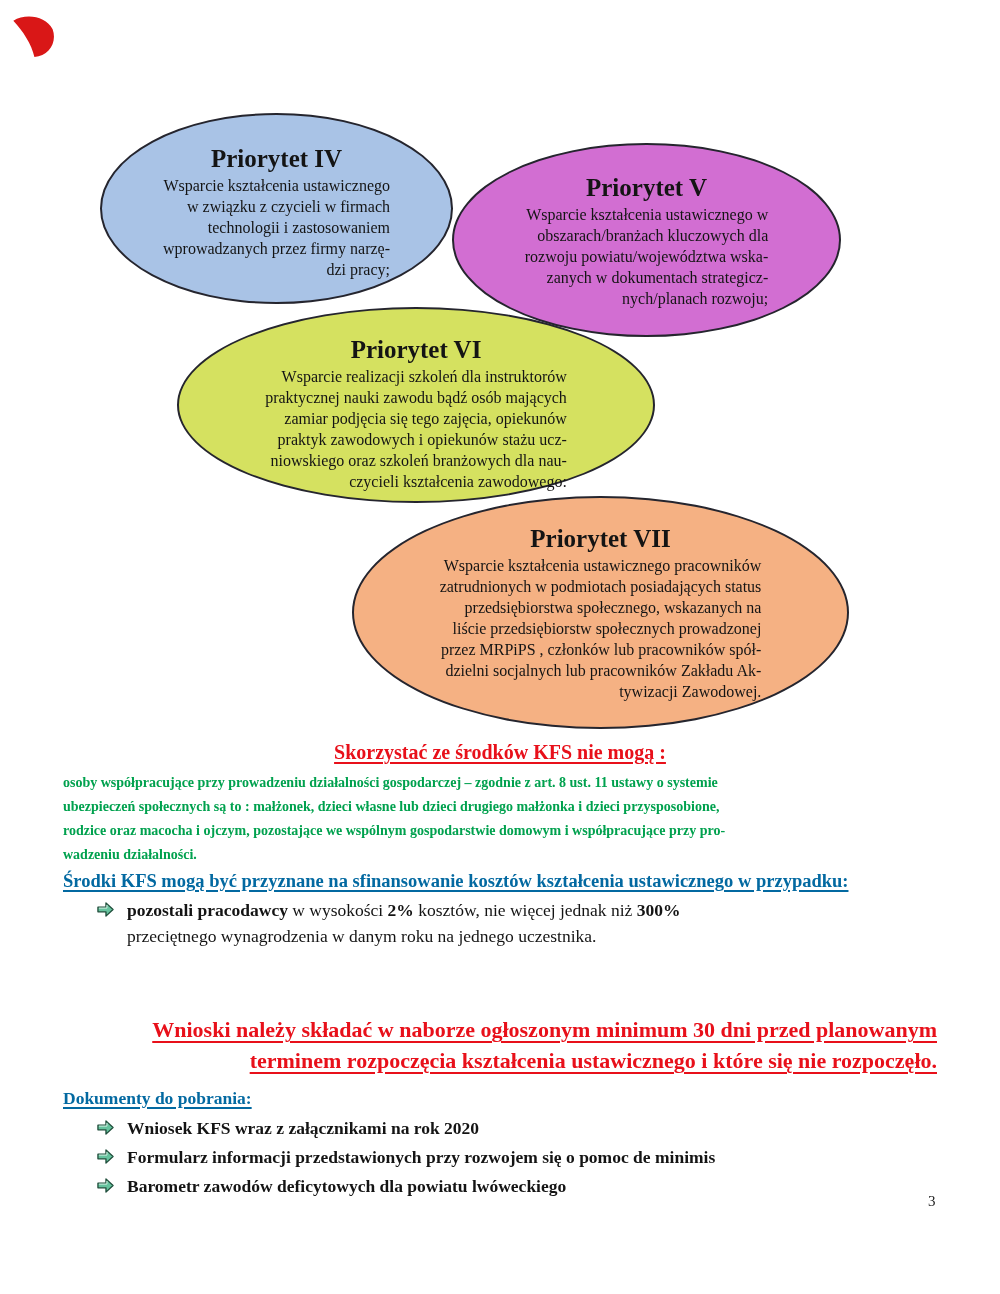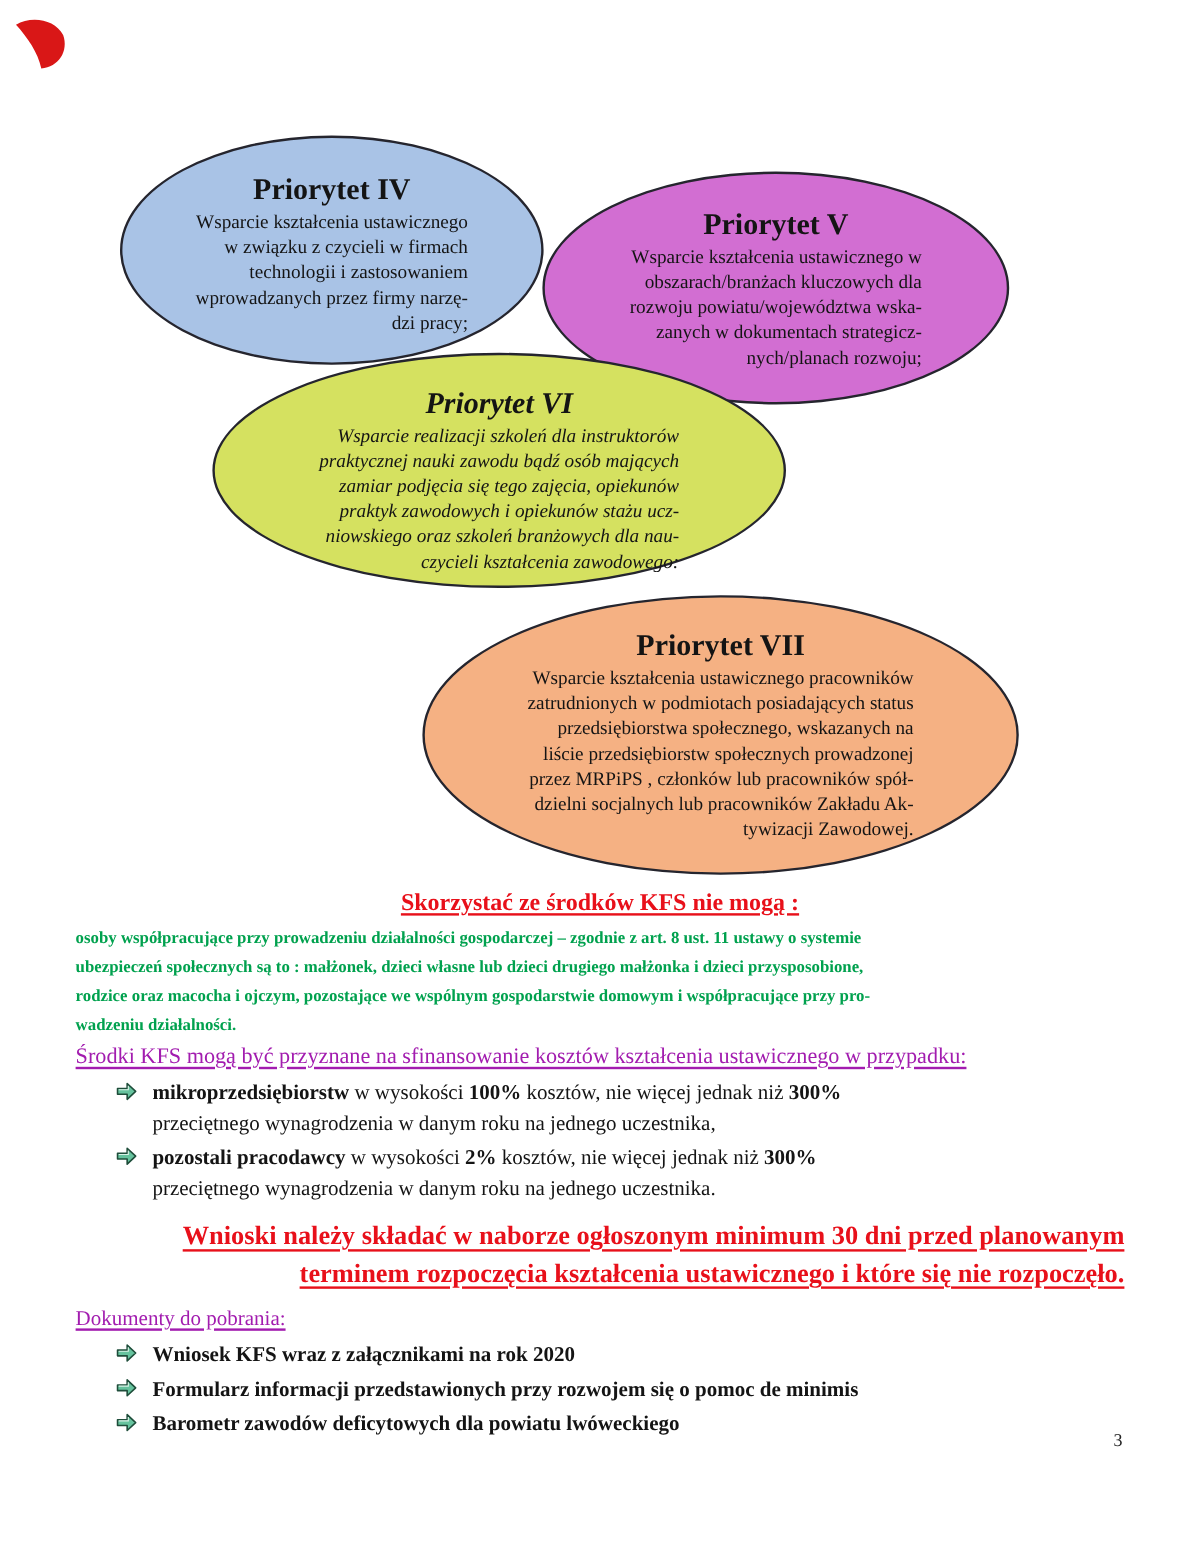--- a/index.html
+++ b/index.html
@@ -11,39 +11,39 @@
   .ellipse{
     position:absolute;border-radius:50%;
     border:2px solid var(--ellipse_border);
     display:flex;flex-direction:column;align-items:center;
     box-sizing:border-box;text-align:right;
   }
   .ellipse .etitle{font-weight:bold;font-size:25px;line-height:28px;}
   .ellipse .ebody{font-size:16px;line-height:21px;white-space:pre-line;margin-top:2px;}
   #ellipse-iv  {left:100px;top:113px;width:353px;height:191px;padding-top:30px;background:var(--p4_fill);z-index:1;}
   #ellipse-v   {left:452px;top:143px;width:389px;height:194px;padding-top:29px;background:var(--p5_fill);z-index:2;}
-  #ellipse-vi  {left:177px;top:294px;width:478px;height:196px;padding-top:27px;background:var(--p6_fill);z-index:3;font-style:italic;}
+  #ellipse-vi  {left:177px;top:307px;width:478px;height:196px;padding-top:27px;background:var(--p6_fill);z-index:3;}
   #ellipse-vii {left:352px;top:496px;width:497px;height:233px;padding-top:27px;background:var(--p7_fill);z-index:4;}
 
   #red-corner{position:absolute;left:8px;top:12px;width:49px;height:46px;z-index:5;}
 
   .blk{position:absolute;left:63px;width:874px;}
   #exclusion{top:741px;text-align:center;}
   #exclusion .xhead{
     color:var(--red);font-weight:bold;font-size:20px;
     text-decoration:underline;text-decoration-thickness:2px;text-underline-offset:3px;
     display:inline-block;margin-bottom:7px;
   }
   #exclusion .xbody{
     color:var(--green);font-weight:bold;font-size:14px;line-height:24px;
     white-space:pre-line;text-align:left;
   }
   #funding{top:871px;}
   .shead{
-    font-weight:normal;font-size:18.5px;color:#a21caf;
+    font-weight:bold;font-size:18.5px;color:#0369a1;
     text-decoration:underline;text-decoration-thickness:2px;text-underline-offset:3px;
     margin-bottom:5px;
   }
   .bullet{display:flex;align-items:flex-start;margin-left:33px;margin-bottom:2px;}
   .bullet .aicon{flex:0 0 auto;width:19px;height:17px;margin-top:4px;margin-right:12px;}
   .bullet .btext{font-size:17.5px;line-height:26px;white-space:pre-line;}
   .bullet .btext b{font-weight:bold;}
   #notice{top:1014px;text-align:right;}
   #notice .ntext{
     color:var(--red);font-weight:bold;font-size:22px;line-height:31px;
@@ -107,28 +107,20 @@
 wadzeniu działalności.</div>
 </div>
 
 <div class="blk" id="funding">
   <div class="shead">Środki KFS mogą być przyznane na sfinansowanie kosztów kształcenia ustawicznego w przypadku:</div>
   <div class="bullet">
     <svg class="aicon" viewBox="0 0 20 18">
       <path d="M2 6.5 H10.5 V2 L18 9 L10.5 16 V11.5 H2 Z" fill="#66c39e" stroke="#1e4d3a" stroke-width="1.4" stroke-linejoin="round"></path>
       <path d="M3 7.5 H11.5 V4" fill="none" stroke="#d9f2e6" stroke-width="1"></path>
     </svg>
-    <div class="btext"><b>mikroprzedsiębiorstw</b> w wysokości <b>100%</b> kosztów, nie więcej jednak niż <b>300%</b>
-przeciętnego wynagrodzenia w danym roku na jednego uczestnika,</div>
-  </div>
-  <div class="bullet">
-    <svg class="aicon" viewBox="0 0 20 18">
-      <path d="M2 6.5 H10.5 V2 L18 9 L10.5 16 V11.5 H2 Z" fill="#66c39e" stroke="#1e4d3a" stroke-width="1.4" stroke-linejoin="round"></path>
-      <path d="M3 7.5 H11.5 V4" fill="none" stroke="#d9f2e6" stroke-width="1"></path>
-    </svg>
     <div class="btext"><b>pozostali pracodawcy</b> w wysokości <b>2%</b> kosztów, nie więcej jednak niż <b>300%</b>
 przeciętnego wynagrodzenia w danym roku na jednego uczestnika.</div>
   </div>
 </div>
 
 <div class="blk" id="notice">
   <div class="ntext">Wnioski należy składać w naborze ogłoszonym minimum 30 dni przed planowanym
 terminem rozpoczęcia kształcenia ustawicznego i które się nie rozpoczęło.</div>
 </div>
 

